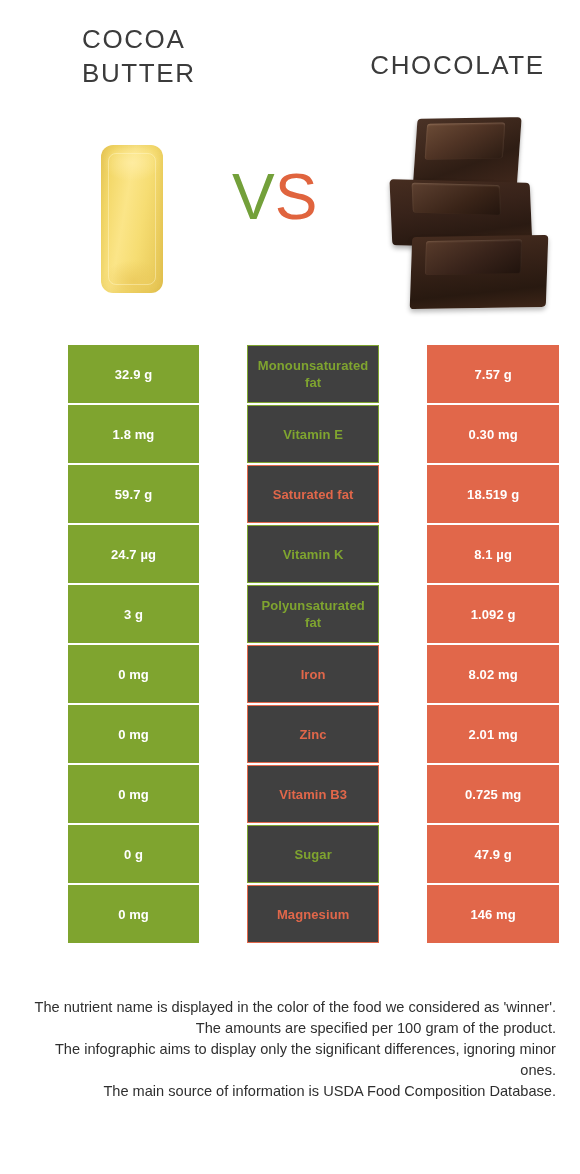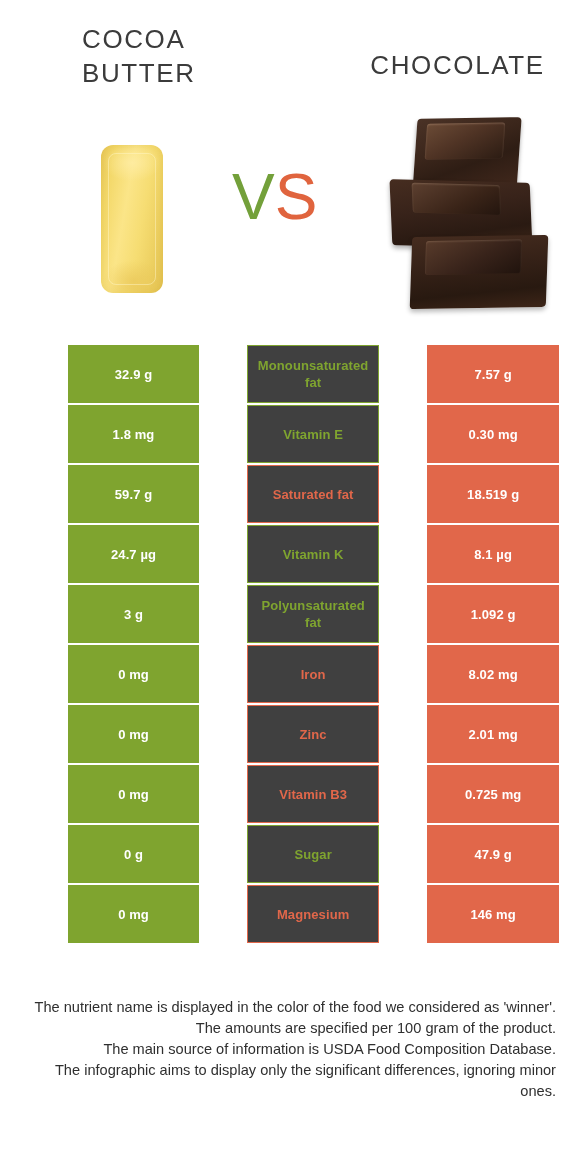--- a/index.html
+++ b/index.html
@@ -257,15 +257,15 @@
     <div class="row">
       <div class="cell cell-left">0 mg</div>
       <div class="cell cell-mid win-right">Magnesium</div>
       <div class="cell cell-right">146 mg</div>
     </div>
   </div>
 
 <div class="footer" id="footer-notes">
     <span>The nutrient name is displayed in the color of the food we considered as 'winner'.</span>
     <span>The amounts are specified per 100 gram of the product.</span>
+    <span>The infographic aims to display only the significant differences, ignoring minor ones.</span>
     <span>The main source of information is USDA Food Composition Database.</span>
-    <span>The infographic aims to display only the significant differences, ignoring minor ones.</span>
   </div>
 
 </body></html>

